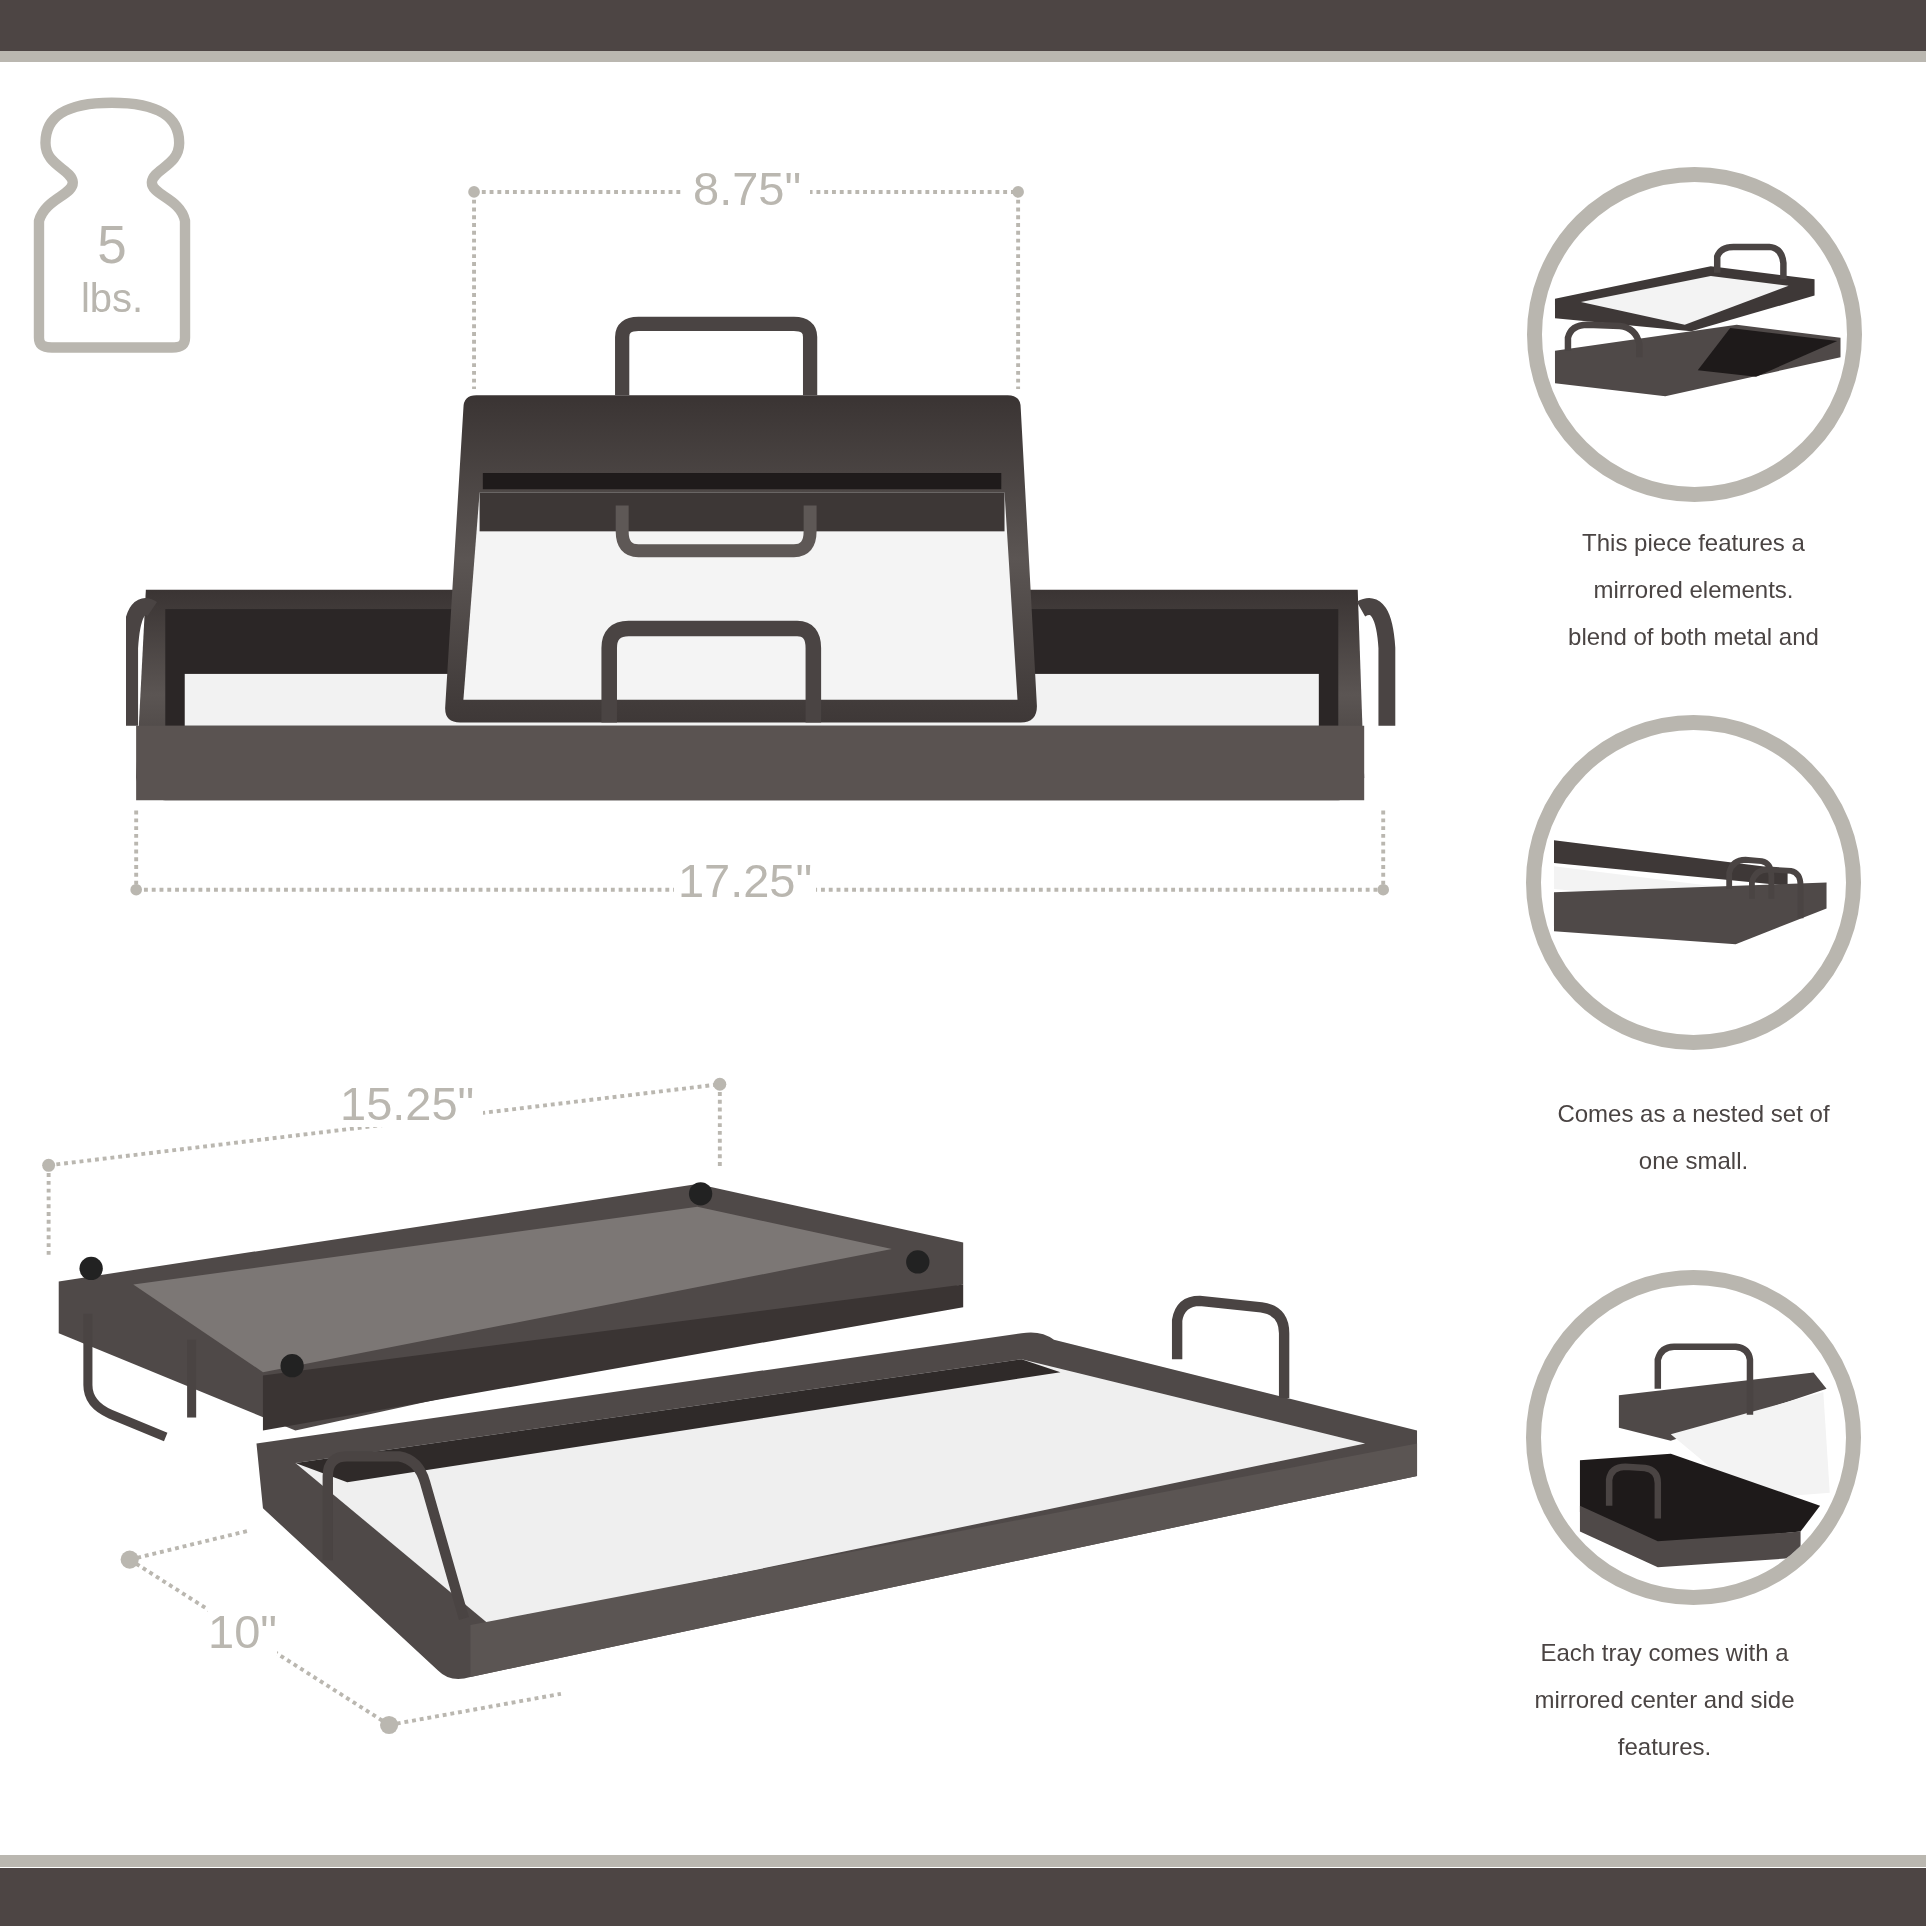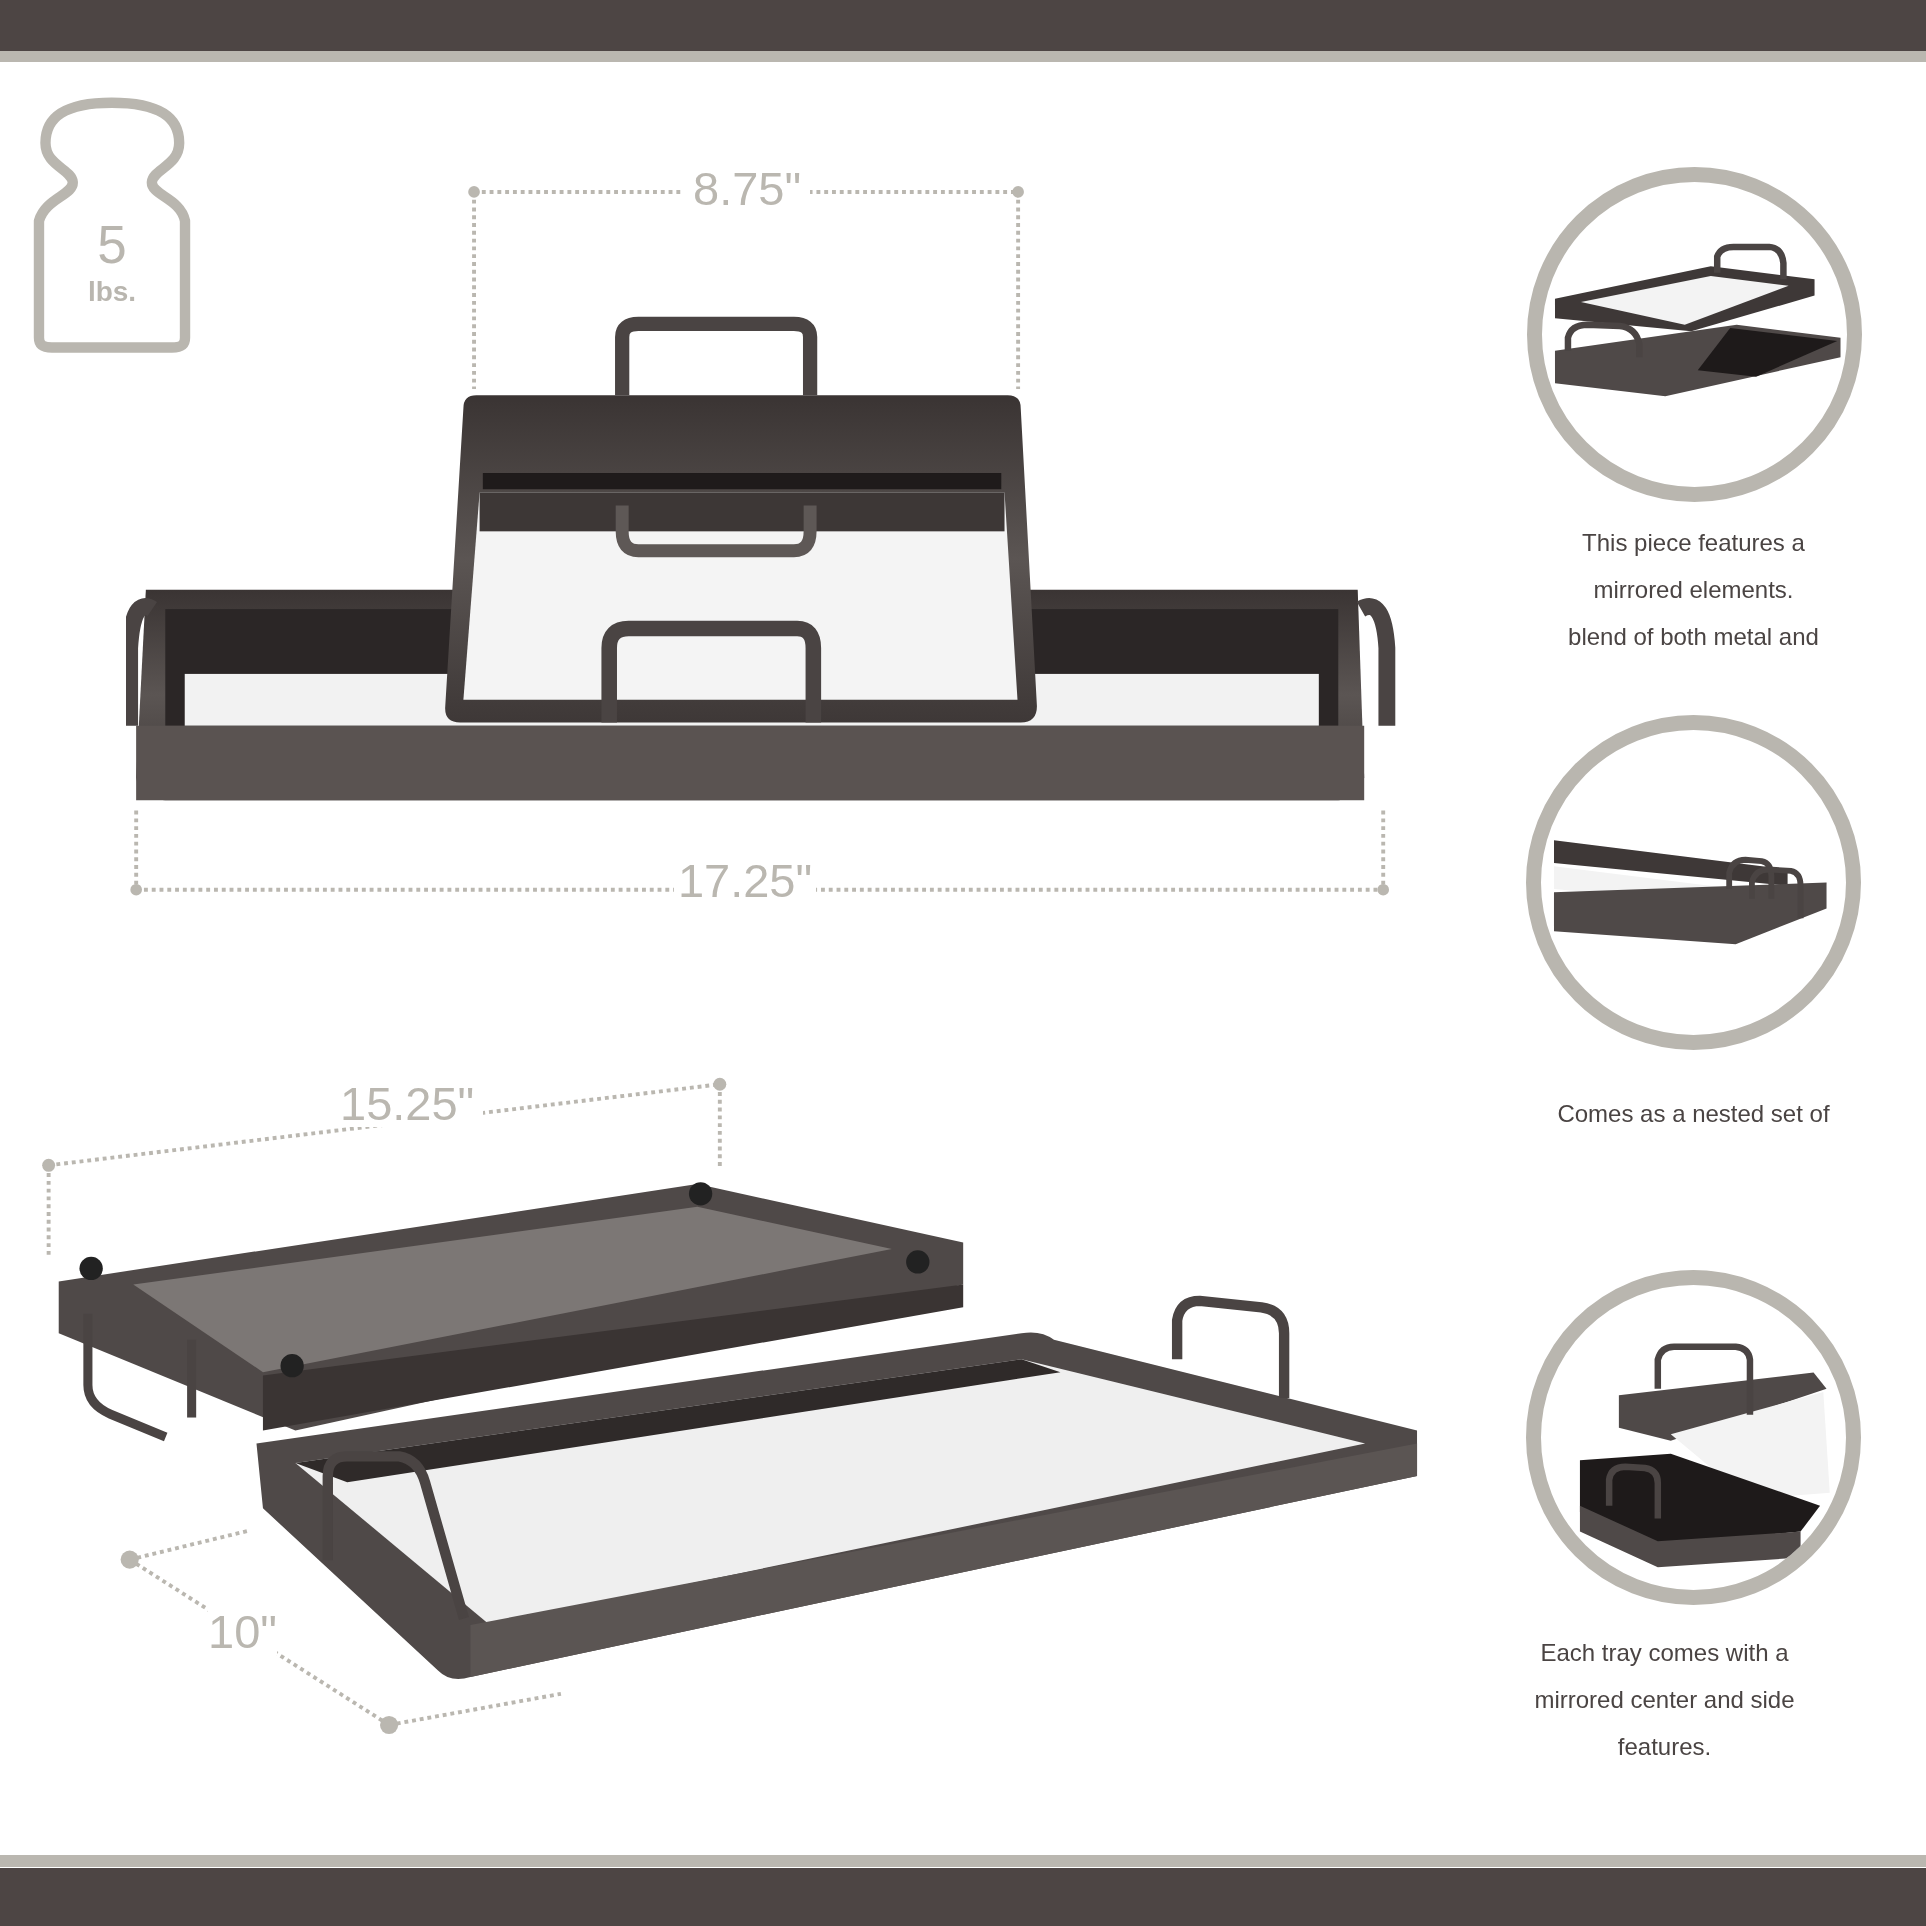--- a/index.html
+++ b/index.html
@@ -6,21 +6,21 @@
   body { width:1926px; height:1926px; position:relative; background:#ffffff; overflow:hidden;
          font-family:"Liberation Sans", sans-serif; }
   .band-dark-top { position:absolute; left:0; top:0; width:1926px; height:51px; background:#4d4544; }
   .band-gray-top { position:absolute; left:0; top:51px; width:1926px; height:11px; background:#bab7b0; }
   .band-gray-bot { position:absolute; left:0; top:1855px; width:1926px; height:12.3px; background:#bab7b0; }
   .band-dark-bot { position:absolute; left:0; top:1868px; width:1926px; height:58px; background:#4d4544; }
 
   .weight-icon { position:absolute; left:26px; top:91px; width:172px; height:263px; }
   .weight-num { position:absolute; left:26px; width:172px; text-align:center; color:#b9b6af; }
   .weight-num.n { top:214px; font-size:53px; }
-  .weight-num.u { top:276px; font-size:28px;font-weight:bold; }
+  .weight-num.u { top:276px; font-size:40px; }
 
   .dim-svg { position:absolute; left:0; top:0; width:1926px; height:1926px; pointer-events:none; }
   .dim-label { position:absolute; color:#bab7b0; font-size:47px; line-height:1; background:#fff; padding:0 9px; white-space:nowrap; }
 
   .product { position:absolute; }
   .circle { position:absolute; width:305px; height:305px; border:15px solid #b9b6af; border-radius:50%; background:#fff; overflow:hidden; }
   .caption { position:absolute; width:415px; text-align:center; color:#4a4443; font-size:24px; line-height:47px; }
 </style>
 </head>
 <body>
@@ -136,20 +136,21 @@
   <svg width="305" height="305" viewBox="0 0 470 470">
     <path d="M20 170 L380 215 L380 240 L20 205 Z" fill="#3e3837"></path>
     <path d="M20 210 L300 245 L300 270 L20 245 Z" fill="#f3f3f3"></path>
     <path d="M20 250 L440 235 L440 275 L300 330 L20 310 Z" fill="#4f4948"></path>
     <path d="M290 245 L290 220 Q295 200 315 200 L340 202 Q355 205 355 225 L355 260" stroke="#4a4443" stroke-width="9" fill="none"></path>
     <path d="M325 260 L325 235 Q330 215 350 215 L385 217 Q400 220 400 240 L400 290" stroke="#4a4443" stroke-width="9" fill="none"></path>
   </svg>
 </div>
 <div class="caption" style="left:1486px;top:1074px;margin-top:16px;">
   <div>Comes as a nested set of</div>
+  <div>one small.</div>
 </div>
 
 <div class="circle" style="left:1526px;top:1270px;">
   <svg width="305" height="305" viewBox="0 0 470 470">
     <path d="M120 170 L420 135 L440 160 L200 240 L120 220 Z" fill="#4f4948"></path>
     <path d="M200 230 L435 165 L445 320 L320 330 Z" fill="#f3f3f3"></path>
     <path d="M60 270 L200 260 L430 340 L400 380 L180 400 L60 350 Z" fill="#1e1a1a"></path>
     <path d="M60 340 L180 395 L400 380 L400 420 L180 435 L60 380 Z" fill="#4f4948"></path>
     <path d="M180 160 L180 115 Q185 95 205 95 L300 95 Q320 97 322 115 L322 200" stroke="#4a4443" stroke-width="10" fill="none"></path>
     <path d="M105 340 L105 300 Q108 280 130 280 L160 282 Q180 285 180 305 L180 360" stroke="#4a4443" stroke-width="10" fill="none"></path>

